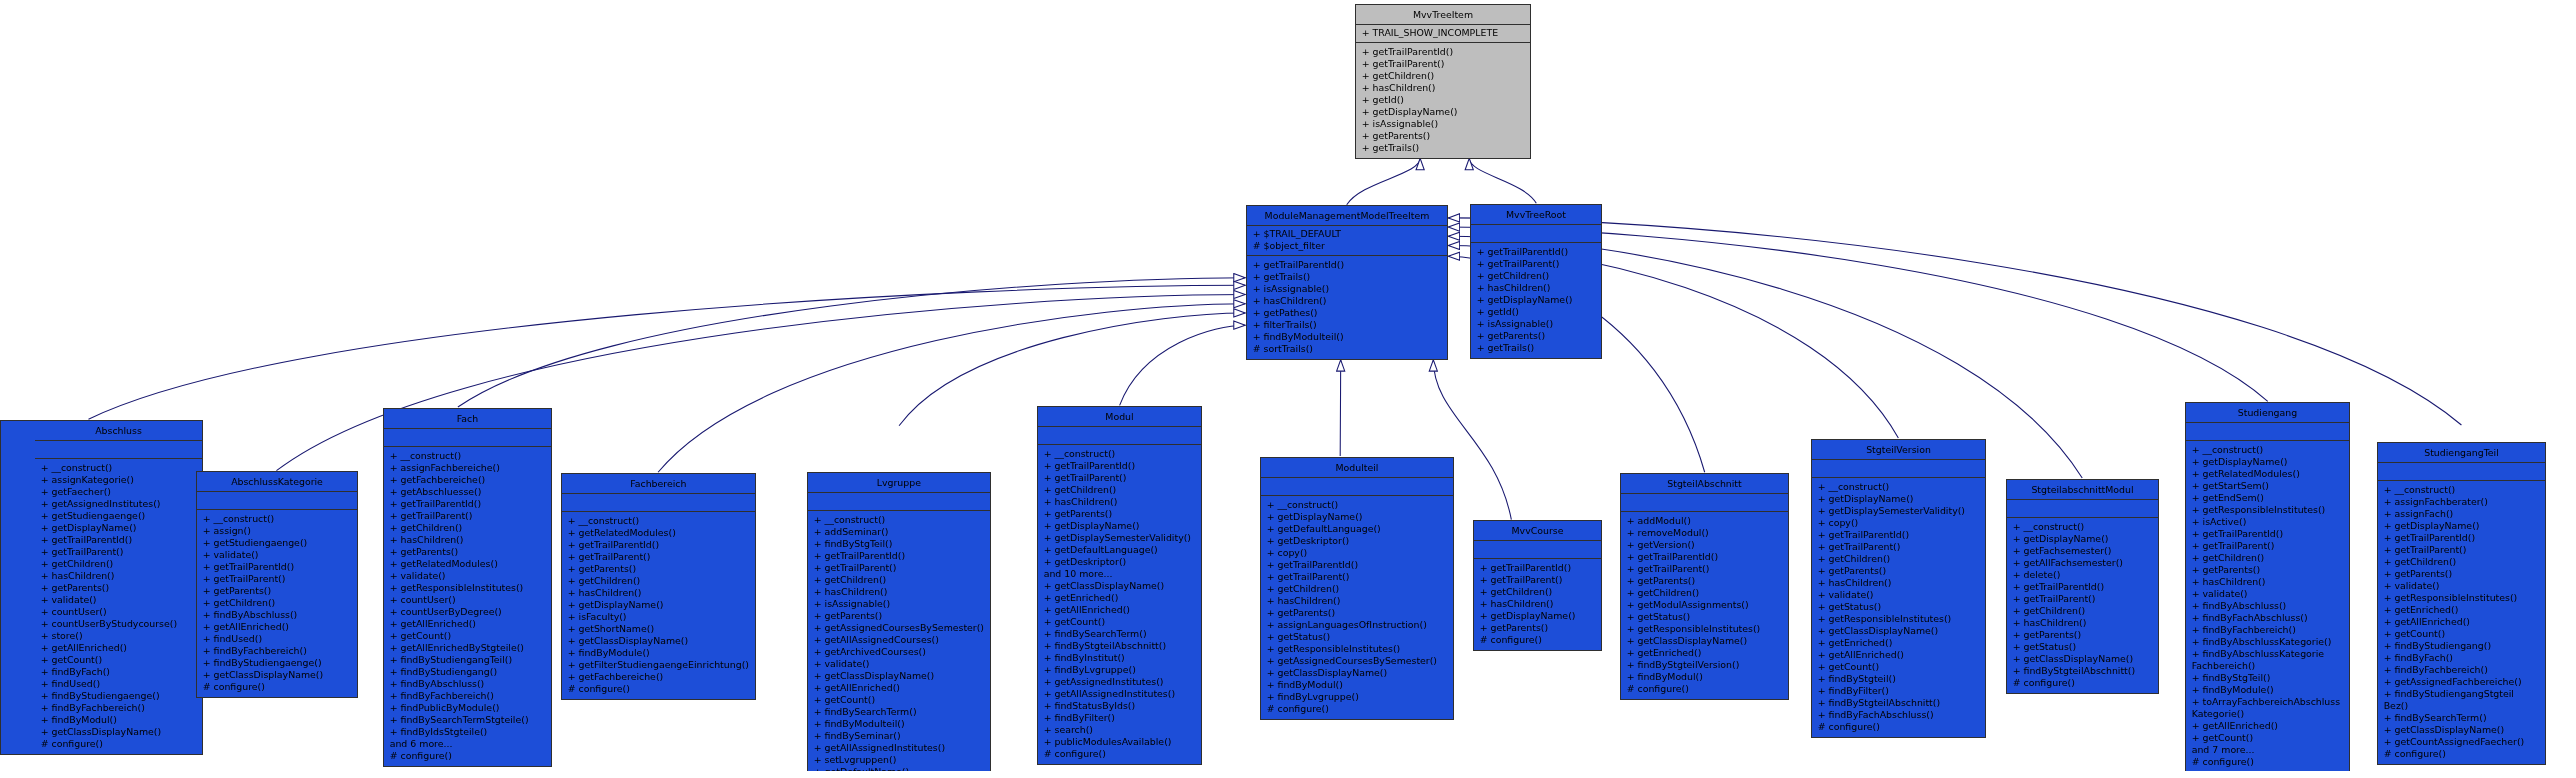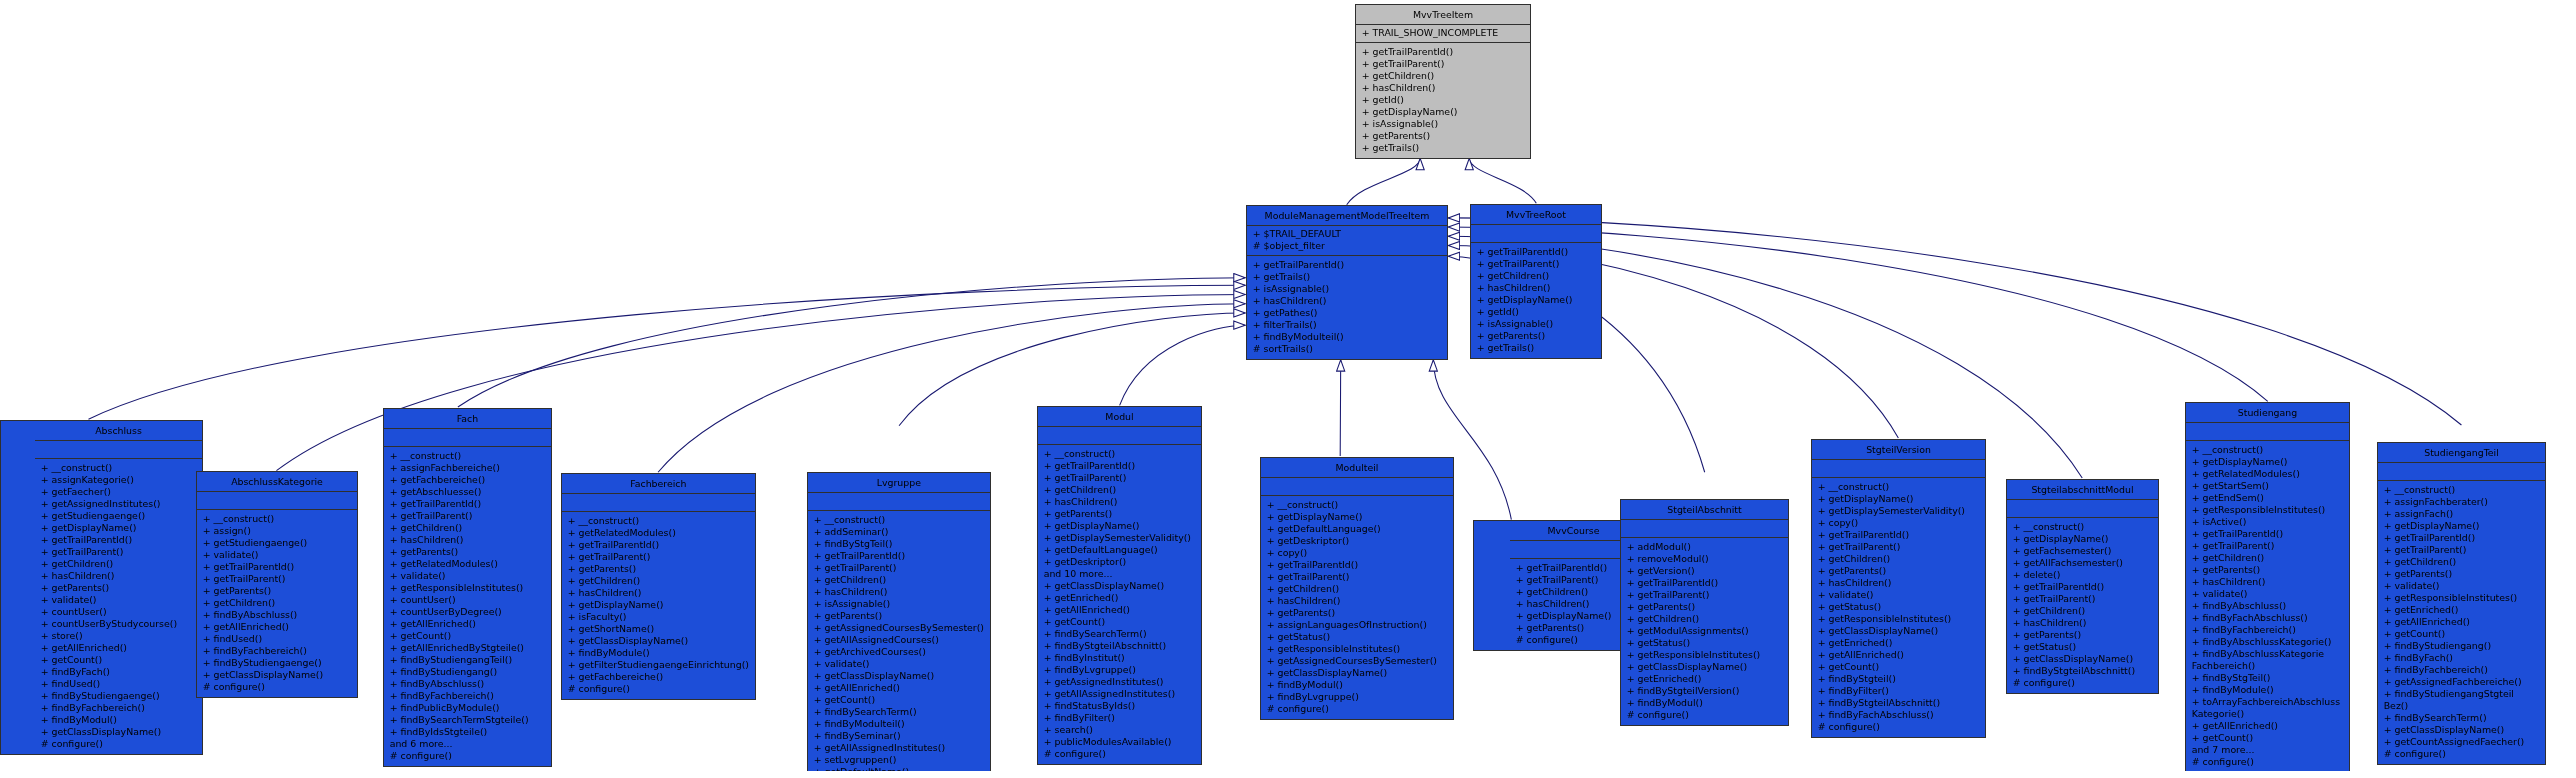--- a/index.html
+++ b/index.html
@@ -286,34 +286,34 @@
         <div class="member">+ assignLanguagesOfInstruction()</div>
         <div class="member">+ getStatus()</div>
         <div class="member">+ getResponsibleInstitutes()</div>
         <div class="member">+ getAssignedCoursesBySemester()</div>
         <div class="member">+ getClassDisplayName()</div>
         <div class="member">+ findByModul()</div>
         <div class="member">+ findByLvgruppe()</div>
         <div class="member"># configure()</div>
       </div>
   </div>
-    <div class="uml-class" style="left: 1473px; top: 520px; min-width: 127px; padding-left: 36px;">
+    <div class="uml-class" style="left: 1473px; top: 520px; min-width: 127px;">
     <div class="uml-title">MvvCourse</div>
     <div class="uml-attrs"></div>
     <div class="uml-methods">
         <div class="member">+ getTrailParentId()</div>
         <div class="member">+ getTrailParent()</div>
         <div class="member">+ getChildren()</div>
         <div class="member">+ hasChildren()</div>
         <div class="member">+ getDisplayName()</div>
         <div class="member">+ getParents()</div>
         <div class="member"># configure()</div>
       </div>
   </div>
-    <div class="uml-class" style="left: 1620px; top: 499px; min-width: 167px;">
+    <div class="uml-class" style="left: 1620px; top: 473px; min-width: 167px;">
     <div class="uml-title">StgteilAbschnitt</div>
     <div class="uml-attrs"></div>
     <div class="uml-methods">
         <div class="member">+ addModul()</div>
         <div class="member">+ removeModul()</div>
         <div class="member">+ getVersion()</div>
         <div class="member">+ getTrailParentId()</div>
         <div class="member">+ getTrailParent()</div>
         <div class="member">+ getParents()</div>
         <div class="member">+ getChildren()</div>

